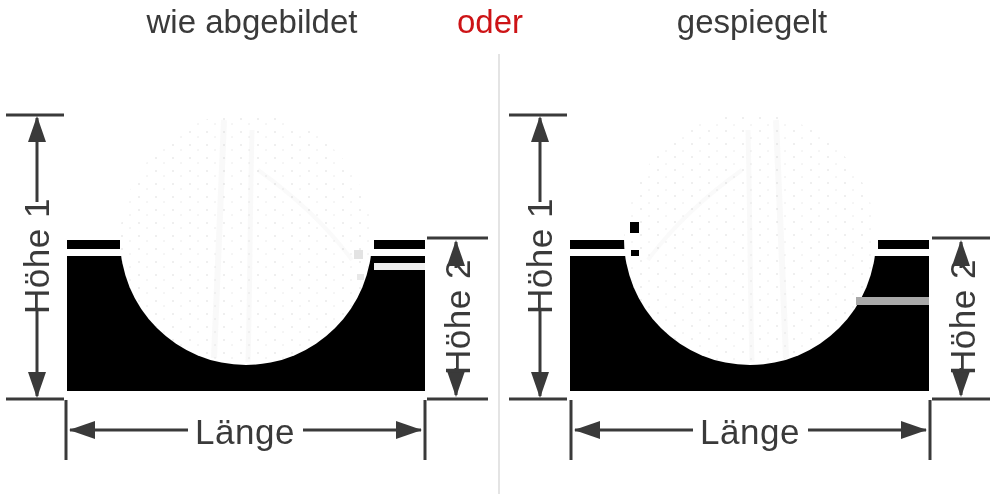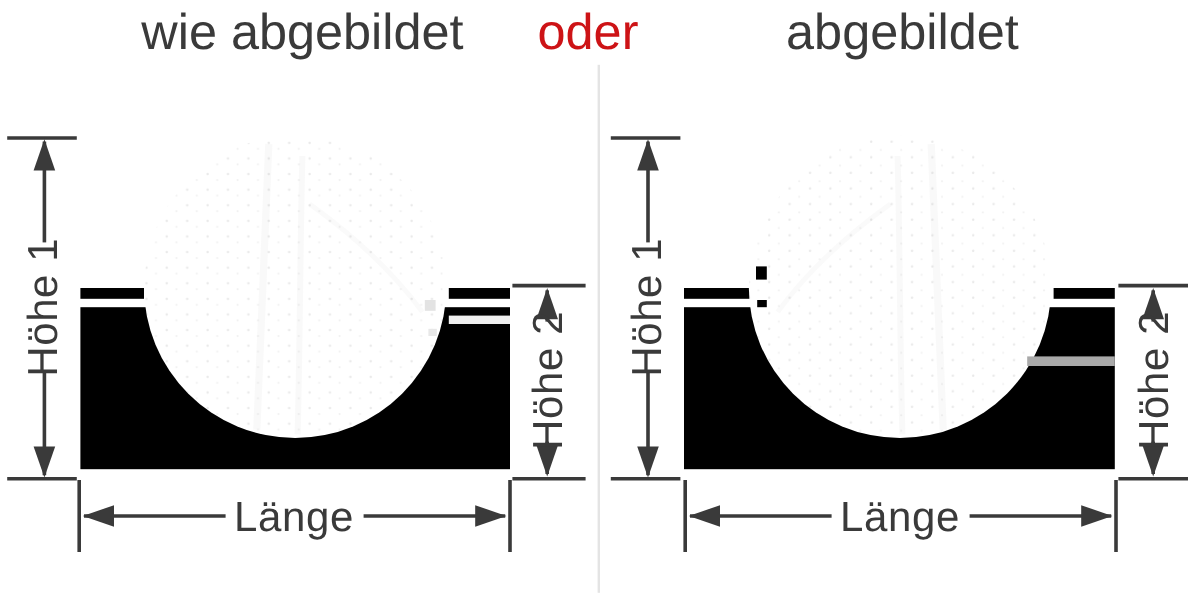--- a/index.html
+++ b/index.html
@@ -2,21 +2,21 @@
 <html><head>
 <meta charset="utf-8">
 <style>
   html,body { margin:0; padding:0; background:#ffffff; }
   .stage {
     position:relative; width:1000px; height:500px; background:#ffffff;
     font-family:"Liberation Sans", sans-serif; overflow:hidden;
   }
   .hdr {
     position:absolute; top:3px; transform:translateX(-50%);
-    font-size:42px; line-height:1.15; color:#3a3a3a; white-space:nowrap;
+    font-size:33px; line-height:1.15; color:#3a3a3a; white-space:nowrap;
   }
   .hdr.red { color:#cd1316; }
   .divider {
     position:absolute; left:498px; top:54px; width:2px; height:440px;
     background:#e4e4e4;
   }
   .option { position:absolute; top:50px; width:500px; height:450px; }
   .option.left  { left:0; }
   .option.right { left:500px; }
   svg { display:block; }
@@ -27,21 +27,21 @@
     letter-spacing:0.5px;
   }
 </style>
 </head>
 <body>
 
 <div class="stage">
 
   <div class="hdr" style="left:252px">wie abgebildet</div>
   <div class="hdr red" style="left:490px">oder</div>
-  <div class="hdr" style="left:752px">abgebildet</div>
+  <div class="hdr" style="left:752px">gespiegelt</div>
 
   <div class="divider"></div>
 
   <div class="option left">
     <svg width="500" height="450" viewBox="0 0 500 450">
       <defs>
         <pattern id="speckleA" width="17" height="13" patternUnits="userSpaceOnUse">
           <circle cx="3" cy="4" r="1" fill="#9a9a9a" opacity="0.22"></circle>
           <circle cx="11" cy="9" r="0.9" fill="#9a9a9a" opacity="0.14"></circle>
         </pattern>

